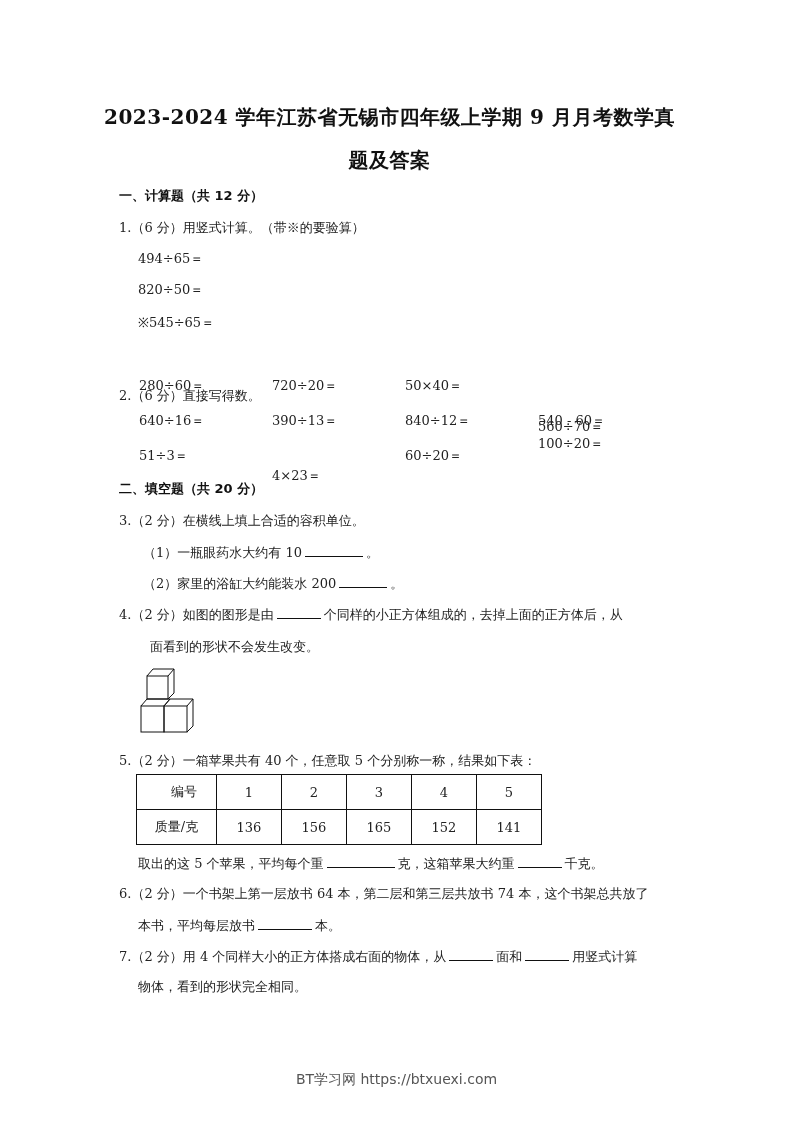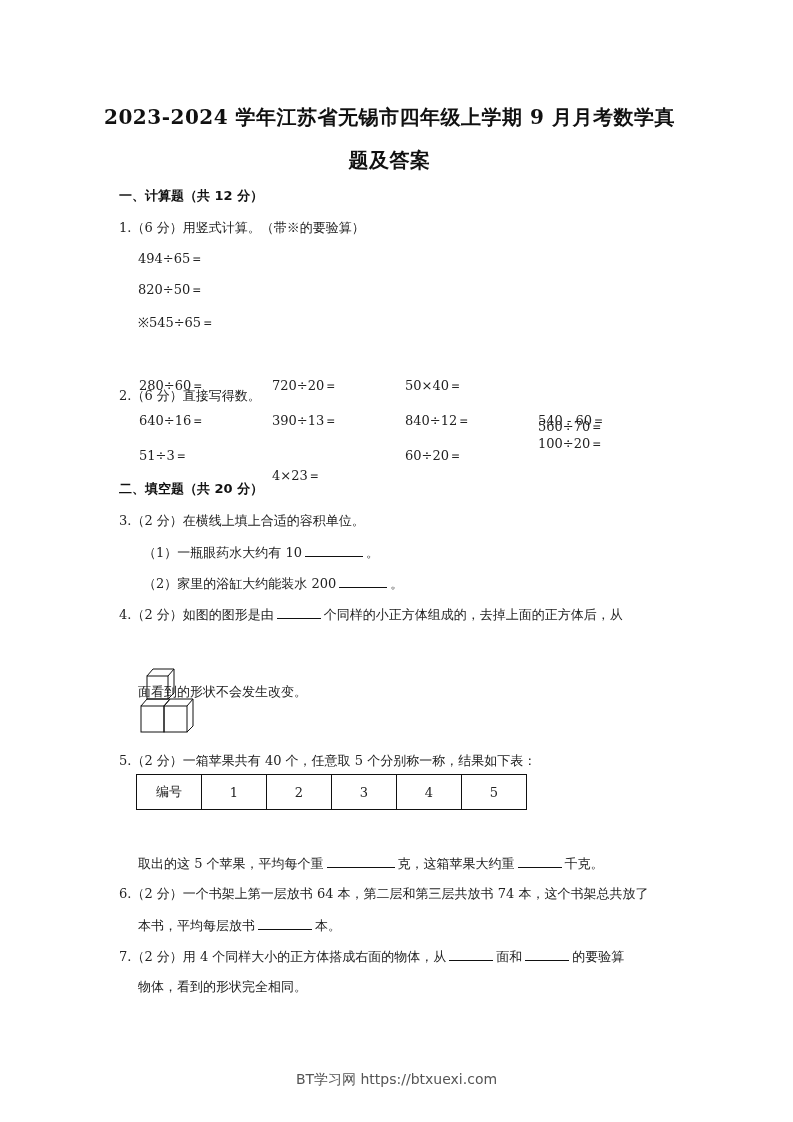--- a/index.html
+++ b/index.html
@@ -71,21 +71,21 @@
 <div class="abs line" style="left:143px; top:543px;">
   <span>（1）一瓶眼药水大约有 10</span><span class="blank" style="width:58px;"></span><span>。</span>
 </div>
 <div class="abs line" style="left:143px; top:574px;">
   <span>（2）家里的浴缸大约能装水 200</span><span class="blank" style="width:48px;"></span><span>。</span>
 </div>
 
 <div class="abs line" style="left:119px; top:605px;text-align:right;">
   <span>4.</span><span>（2 分）如图的图形是由</span><span class="blank" style="width:44px;"></span><span>个同样的小正方体组成的，去掉上面的正方体后，从</span>
 </div>
-<div class="abs line" style="left:138px; top:638px;margin-top:45px;">面看到的形状不会发生改变。</div>
+<div class="abs line" style="left:150px; top:638px;">面看到的形状不会发生改变。</div>
 
 <svg class="abs" style="left:138px; top:666px;" width="62" height="70" viewBox="0 0 62 70">
   <g fill="none" stroke="#111" stroke-width="1">
 
     <rect x="9" y="10" width="21" height="23"></rect>
     <polyline points="9,10 15,3 36,3 30,10"></polyline>
     <polyline points="36,3 36,27 30,33"></polyline>
 
     <rect x="3" y="40" width="23" height="26"></rect>
     <polyline points="3,40 9,33 32,33 26,40"></polyline>
@@ -96,39 +96,47 @@
   </g>
 </svg>
 
 <div class="abs line" style="left:119px; top:752px;">
   <span>5.</span><span>（2 分）一箱苹果共有 40 个，任意取 5 个分别称一称，结果如下表：</span>
 </div>
 
 <table class="apples">
   <tbody>
       <tr>
-    <td style="width:64px;">编号</td>
+    <td style="width:64px;padding-left:15px;">编号</td>
     <td style="width:64px;">1</td>
     <td style="width:64px;">2</td>
     <td style="width:64px;">3</td>
     <td style="width:64px;">4</td>
     <td style="width:64px;">5</td>
+  </tr>
+  <tr>
+    <td>质量/克</td>
+    <td>136</td>
+    <td>156</td>
+    <td>165</td>
+    <td>152</td>
+    <td>141</td>
   </tr>
 </tbody>
   </table>
 
 <div class="abs line" style="left:138px; top:854px;">
   <span>取出的这 5 个苹果，平均每个重</span><span class="blank" style="width:68px;"></span><span>克，这箱苹果大约重</span><span class="blank" style="width:44px;"></span><span>千克。</span>
 </div>
 
 <div class="abs line" style="left:119px; top:885px;">
   <span>6.</span><span>（2 分）一个书架上第一层放书 64 本，第二层和第三层共放书 74 本，这个书架总共放了</span>
 </div>
 <div class="abs line" style="left:138px; top:916px;">
   <span>本书，平均每层放书</span><span class="blank" style="width:54px;"></span><span>本。</span>
 </div>
 
 <div class="abs line" style="left:119px; top:947px;">
-  <span>7.</span><span>（2 分）用 4 个同样大小的正方体搭成右面的物体，从</span><span class="blank" style="width:44px;"></span><span>面和</span><span class="blank" style="width:44px;"></span><span>的要验算</span>
+  <span>7.</span><span>（2 分）用 4 个同样大小的正方体搭成右面的物体，从</span><span class="blank" style="width:44px;"></span><span>面和</span><span class="blank" style="width:44px;"></span><span>用竖式计算</span>
 </div>
 <div class="abs line" style="left:138px; top:978px;">物体，看到的形状完全相同。</div>
 
 <div class="abs footer">BT学习网 https://btxuexi.com</div>
 
 </body></html>

